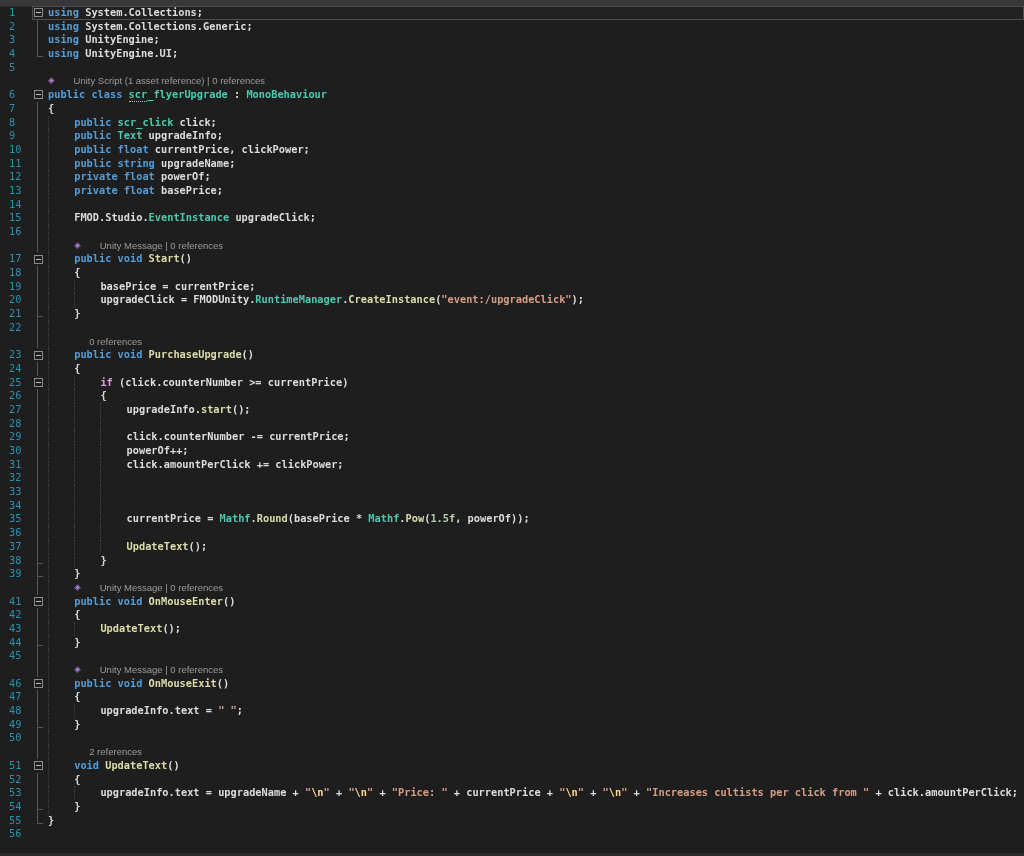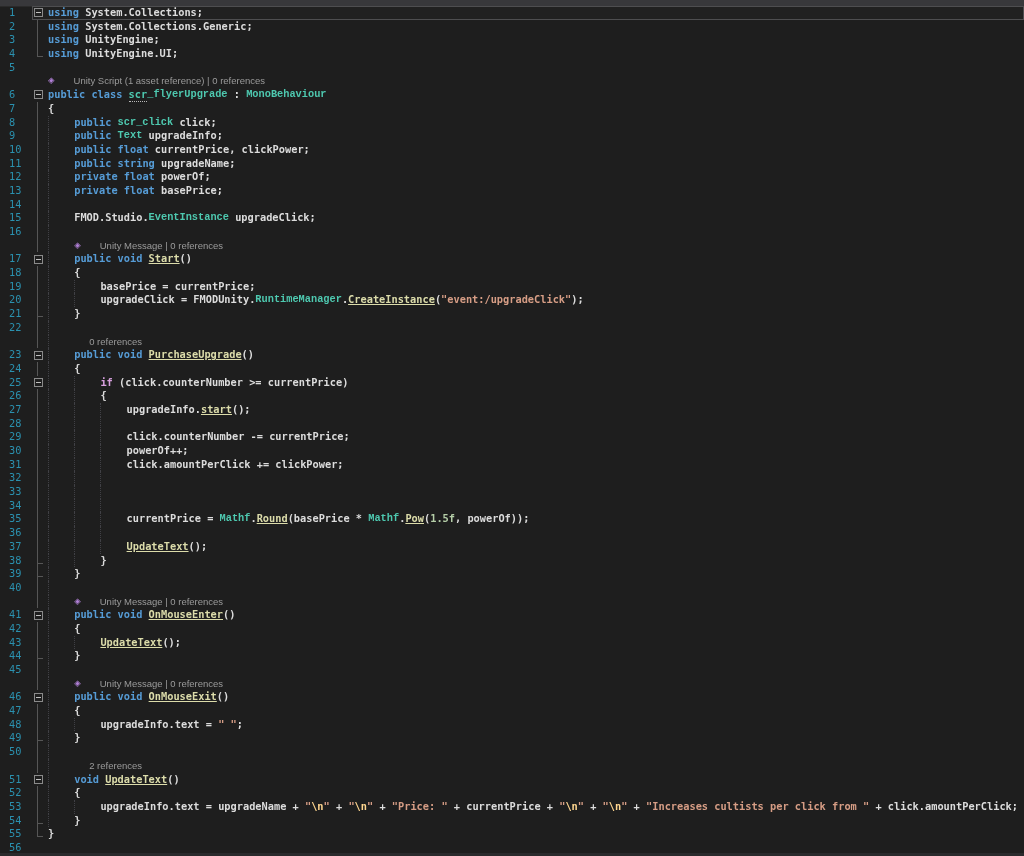--- a/index.html
+++ b/index.html
@@ -18,23 +18,23 @@
                     linear-gradient(#565656,#565656) 8px 9px/5px 1px no-repeat;}
   .f-endstop{background:linear-gradient(#565656,#565656) 7px 0/1px 10px no-repeat,
                     linear-gradient(#565656,#565656) 8px 9px/5px 1px no-repeat;}
   .f-box{display:flex;align-items:center;justify-content:center;}
   .f-box::before{content:'';width:7px;height:7px;border:1px solid #8a8a8a;background:
       linear-gradient(#c0c0c0,#c0c0c0) center/5px 1px no-repeat;}
   .code{flex:1;display:flex;align-items:stretch;white-space:pre;font-weight:bold;color:var(--pl);
         padding-left:2px;overflow:hidden;}
   .code > span{display:inline-block;line-height:13.7px;}
   .guide{flex:0 0 25.2px;border-left:1px dotted #404045;height:100%;}
-  .kw{color:var(--kw);text-align:right;} .ctl{color:var(--ctl);} .ty{color:var(--ty);font-family:Liberation Mono, monospace;}
+  .kw{color:var(--kw);text-align:right;} .ctl{color:var(--ctl);} .ty{color:var(--ty);}
   .tyd{color:var(--ty);border-bottom:1px dotted #b9b9b9;}
-  .me{color:var(--me);text-decoration:underline;} .st{color:var(--st);} .es{color:var(--es);}
+  .me{color:var(--me);} .st{color:var(--st);} .es{color:var(--es);}
   .cm{color:var(--cm);margin-top:16px;} .pl{color:var(--pl);} .nu{color:var(--nu);}
   .lensrow .code{font-family:"Liberation Sans",sans-serif;font-weight:normal;font-size:9.5px;
         color:var(--lens);align-items:center;}
   .lensicon{color:var(--icon);font-size:8.5px;margin-right:4px;}
   .lenstext{color:var(--lens);margin-left:15px;}
   #bottomstrip{position:absolute;left:0;right:0;bottom:0;height:3px;background:#2a2a2c;}
 </style>
 </head>
 <body>
 
@@ -244,25 +244,20 @@
       <div class="row">
         <span class="num">38</span>
         <span class="fold f-end"></span>
         <span class="code"><span class="guide"></span><span class="guide"></span><span class="pl">}</span></span>
       </div>
       <div class="row">
         <span class="num">39</span>
         <span class="fold f-end"></span>
         <span class="code"><span class="guide"></span><span class="pl">}</span></span>
       </div>
-      <div class="row">
-        <span class="num">40</span>
-        <span class="fold f-line"></span>
-        <span class="code"><span class="guide"></span></span>
-      </div>
       <div class="row lensrow">
         <span class="num"></span>
         <span class="fold f-line"></span>
         <span class="code"><span class="guide"></span><span class="lensicon">◈</span><span class="lenstext">Unity Message | 0 references</span></span>
       </div>
       <div class="row">
         <span class="num">41</span>
         <span class="fold f-box"></span>
         <span class="code"><span class="guide"></span><span class="kw">public</span><span class="pl"> </span><span class="kw">void</span><span class="pl"> </span><span class="me">OnMouseEnter</span><span class="pl">()</span></span>
       </div>

